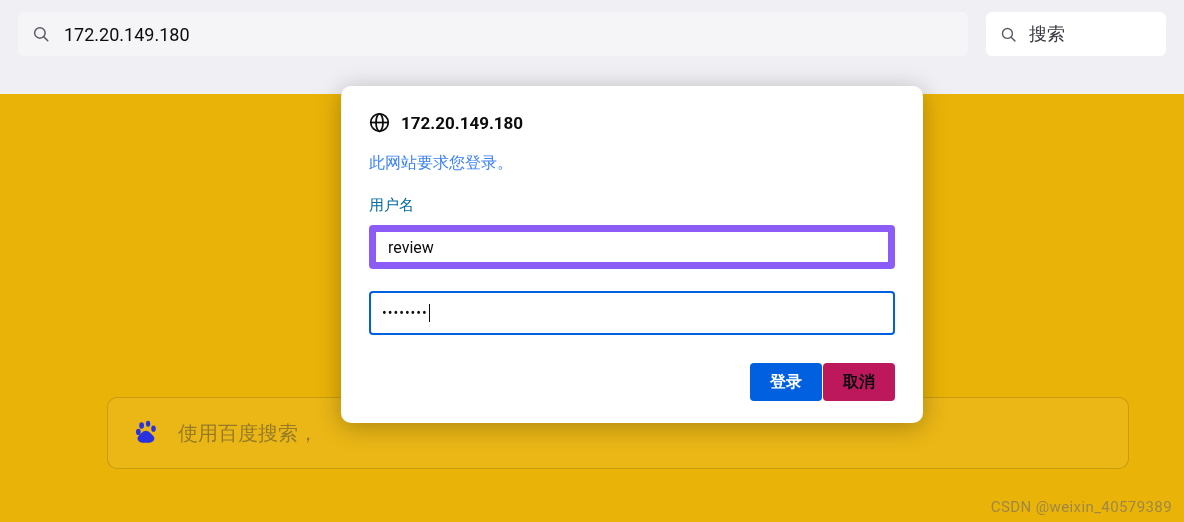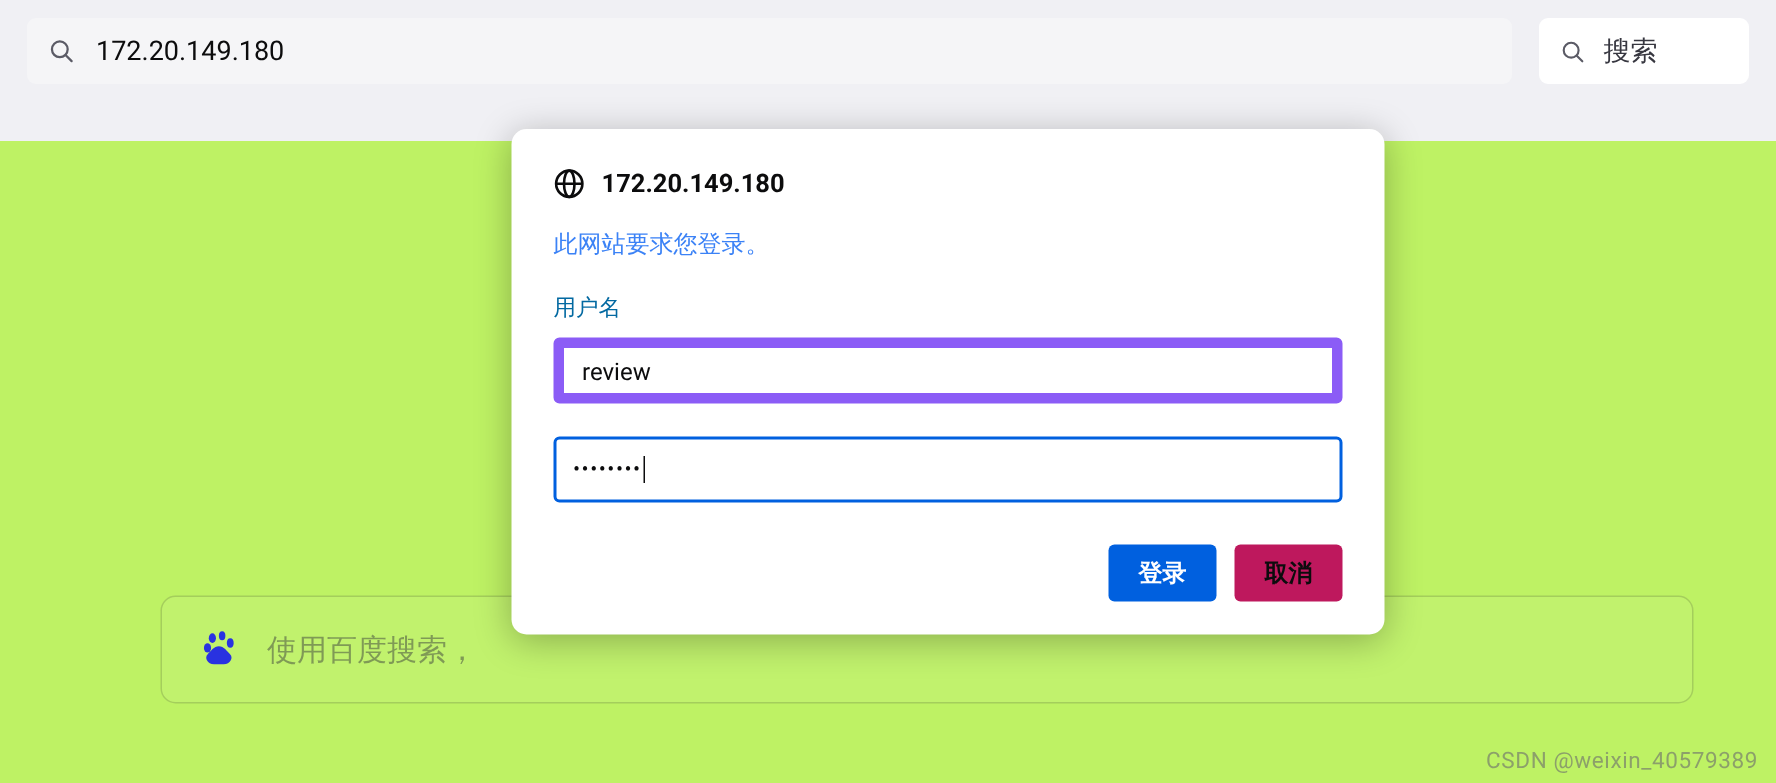--- a/index.html
+++ b/index.html
@@ -3,41 +3,41 @@
   <meta charset="utf-8">
   <style>
     * { margin: 0; padding: 0; box-sizing: border-box; font-family: -apple-system, BlinkMacSystemFont, "Segoe UI", Roboto, "Helvetica Neue", Arial, "Microsoft YaHei", sans-serif; }
     body { width: 1184px; height: 522px; overflow: hidden; background: #f0f0f4; position: relative; }
 
     
     .chrome { height: 94px; background: #f0f0f4; display: flex; align-items: flex-start; padding: 12px 18px 0 18px; gap: 18px; }
     .url-bar { flex: 1; height: 44px; background: #f5f5f7; border-radius: 6px; display: flex; align-items: center; padding: 0 14px; gap: 14px; }
     .url-bar .glass { flex-shrink: 0; color: #5b5b66; }
     .url-text { font-size: 18px; color: #0c0c0d; }
-    .search-box { width: 140px; height: 44px; background: #fff; border-radius: 6px; display: flex; align-items: center; padding: 0 14px; gap: 12px; }
+    .search-box { width: 180px; height: 44px; background: #fff; border-radius: 6px; display: flex; align-items: center; padding: 0 14px; gap: 12px; }
     .search-text { font-size: 18px; color: #373740; }
 
     
-    .page { position: absolute; top: 94px; left: 0; right: 0; bottom: 0; background: #bef264; }
+    .page { position: absolute; top: 94px; left: 0; right: 0; bottom: 0; background: #eab308; }
 
     .baidu-card { position: absolute; left: 107px; right: 55px; top: 303px; height: 72px; background: rgba(255,255,255,0.06); border: 1px solid rgba(0,0,0,0.15); border-radius: 10px; display: flex; align-items: center; padding: 0 26px; gap: 18px; }
     .baidu-text { font-size: 20px; color: #30303a; opacity: 0.45; }
 
     
     .modal { position: absolute; left: 341px; top: 86px; width: 582px; background: #fff; border-radius: 10px; box-shadow: 0 4px 24px rgba(0,0,0,0.28); padding: 26px 28px 22px 28px; }
     .modal-header { display: flex; align-items: center; gap: 11px; margin-bottom: 20px; }
     .modal-header .globe { flex-shrink: 0; }
     .modal-host { font-size: 17px; font-weight: 700; color: #0c0c0d; }
     .modal-message { font-size: 16px; color: #3b82f6; margin-bottom: 22px; font-family: Liberation Mono, monospace; }
     .field-label { font-size: 15px; color: #0369a1; margin-bottom: 10px; }
     .text-input { width: 100%; height: 44px; border: 7px solid #8b5cf6; border-radius: 4px; padding: 0 12px; font-size: 16px; color: #0c0c0d; outline: none; }
     .text-input.focused { border: 2px solid #0060df; padding: 0 11px; }
     .field-gap { height: 22px; }
     .pw-dots { letter-spacing: 1px; font-size: 14px; }
-    .buttons { display: flex; justify-content: flex-end; gap: 12px; margin-top: 28px; }
+    .buttons { display: flex; justify-content: flex-end; gap: 1px; margin-top: 28px; }
     .btn { height: 38px; padding: 0 20px; border: none; border-radius: 4px; font-size: 16px; font-weight: 600; cursor: pointer; }
     .btn-primary { background: #0060df; color: #fff; }
     .btn-secondary { background: #be185d; color: #0c0c0d; }
 
     .watermark { position: absolute; right: 12px; bottom: 6px; font-size: 15px; color: #6b6b6e; opacity: 0.6; letter-spacing: 0.4px; }
 
     .cursor { display: inline-block; width: 1px; height: 18px; background: #0c0c0d; vertical-align: middle; margin-left: 1px; }
   </style>
 </head>
 <body>

